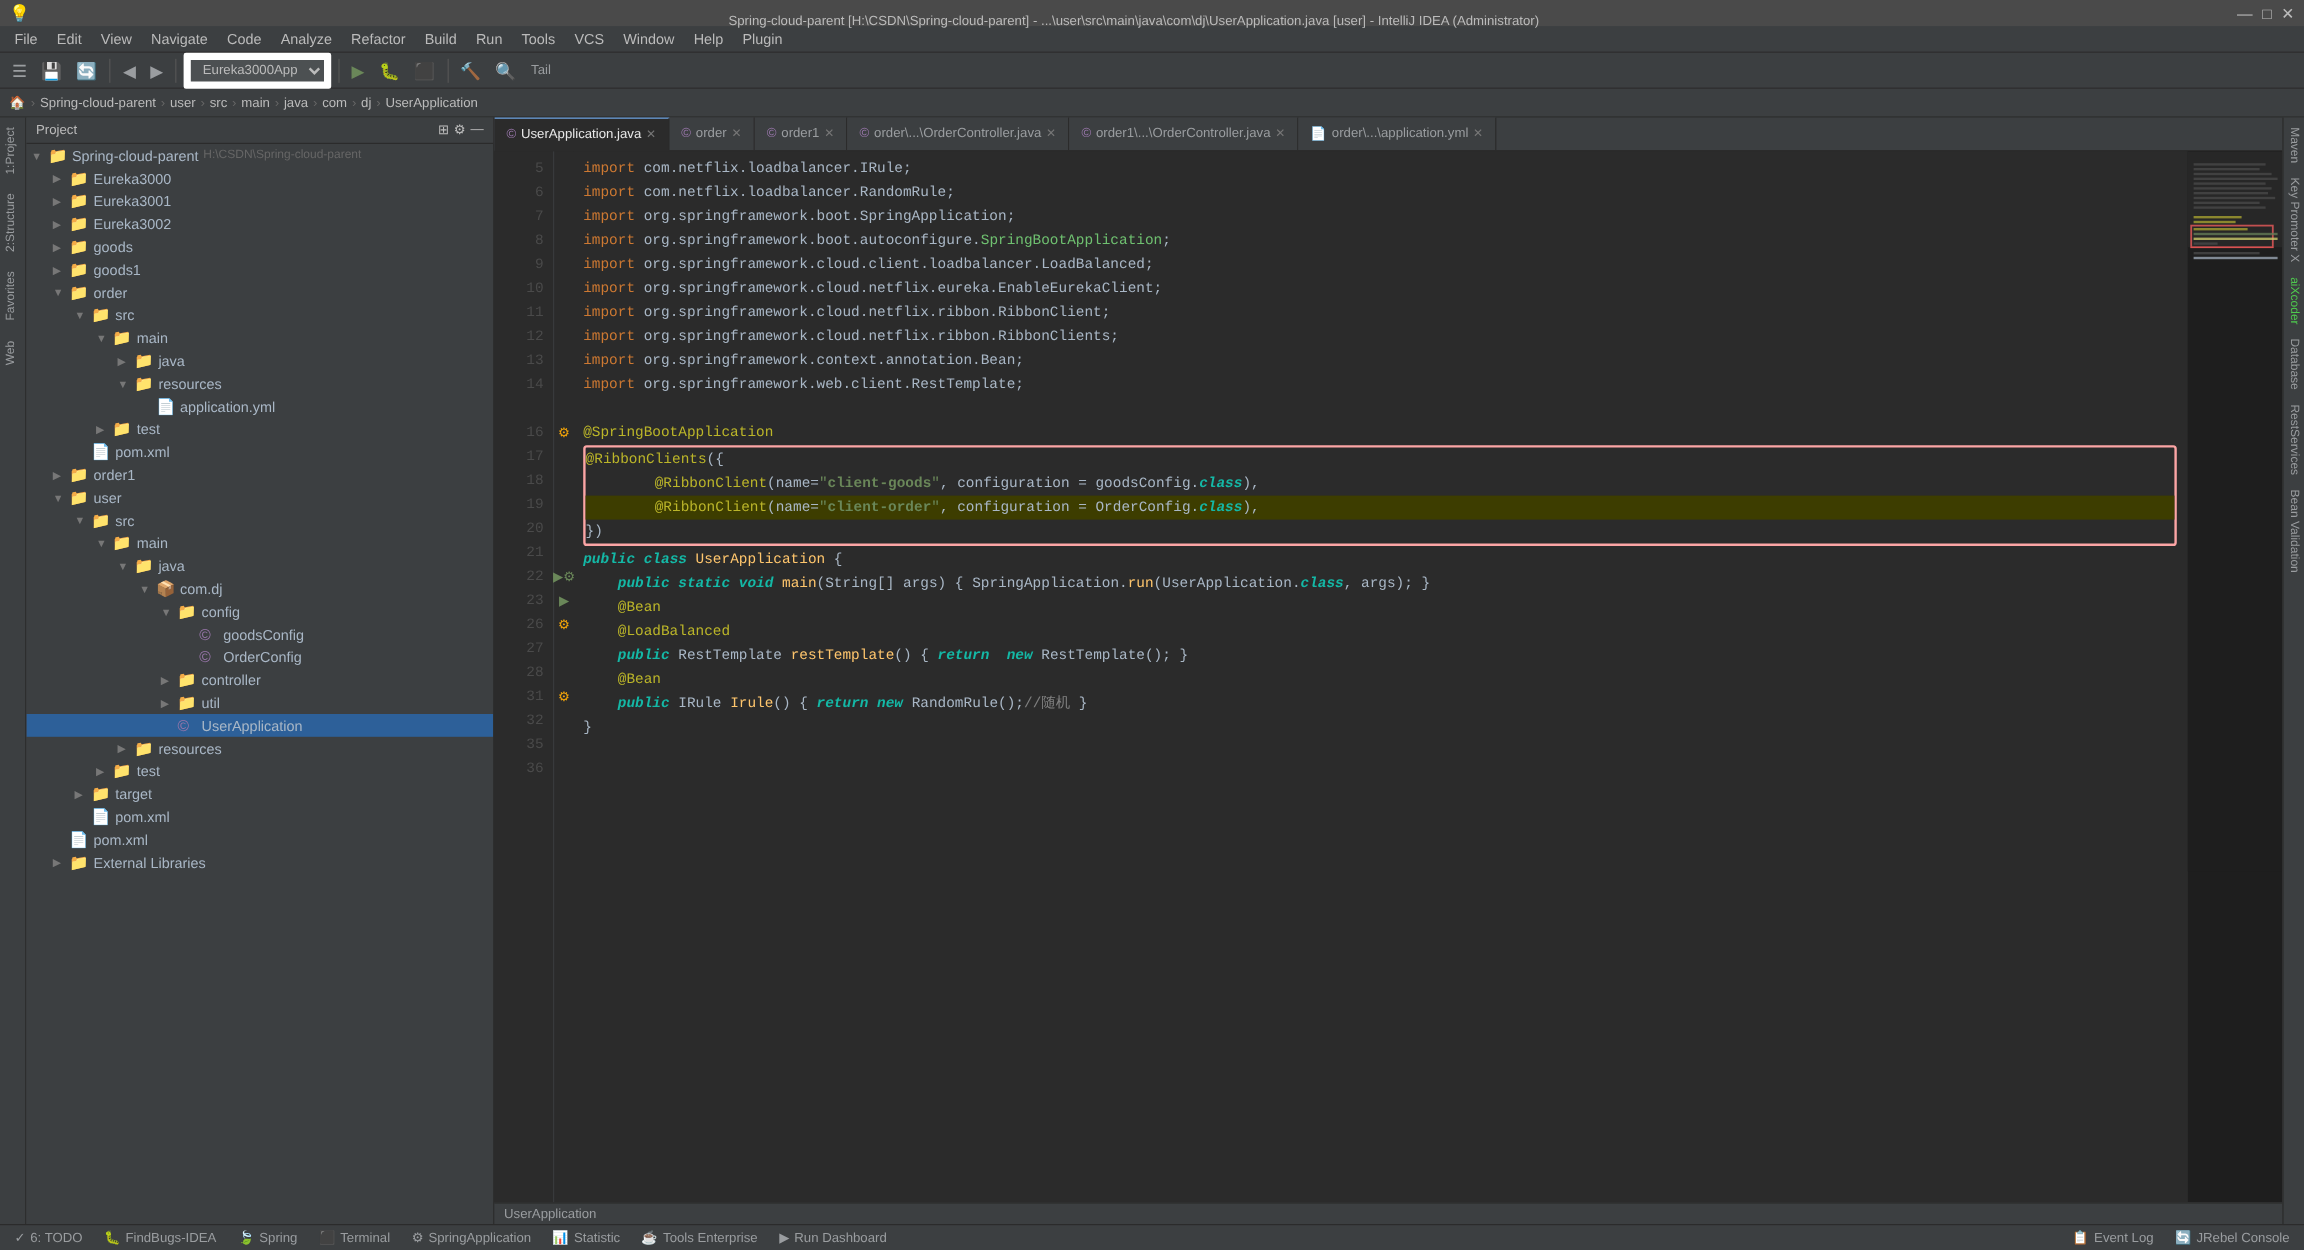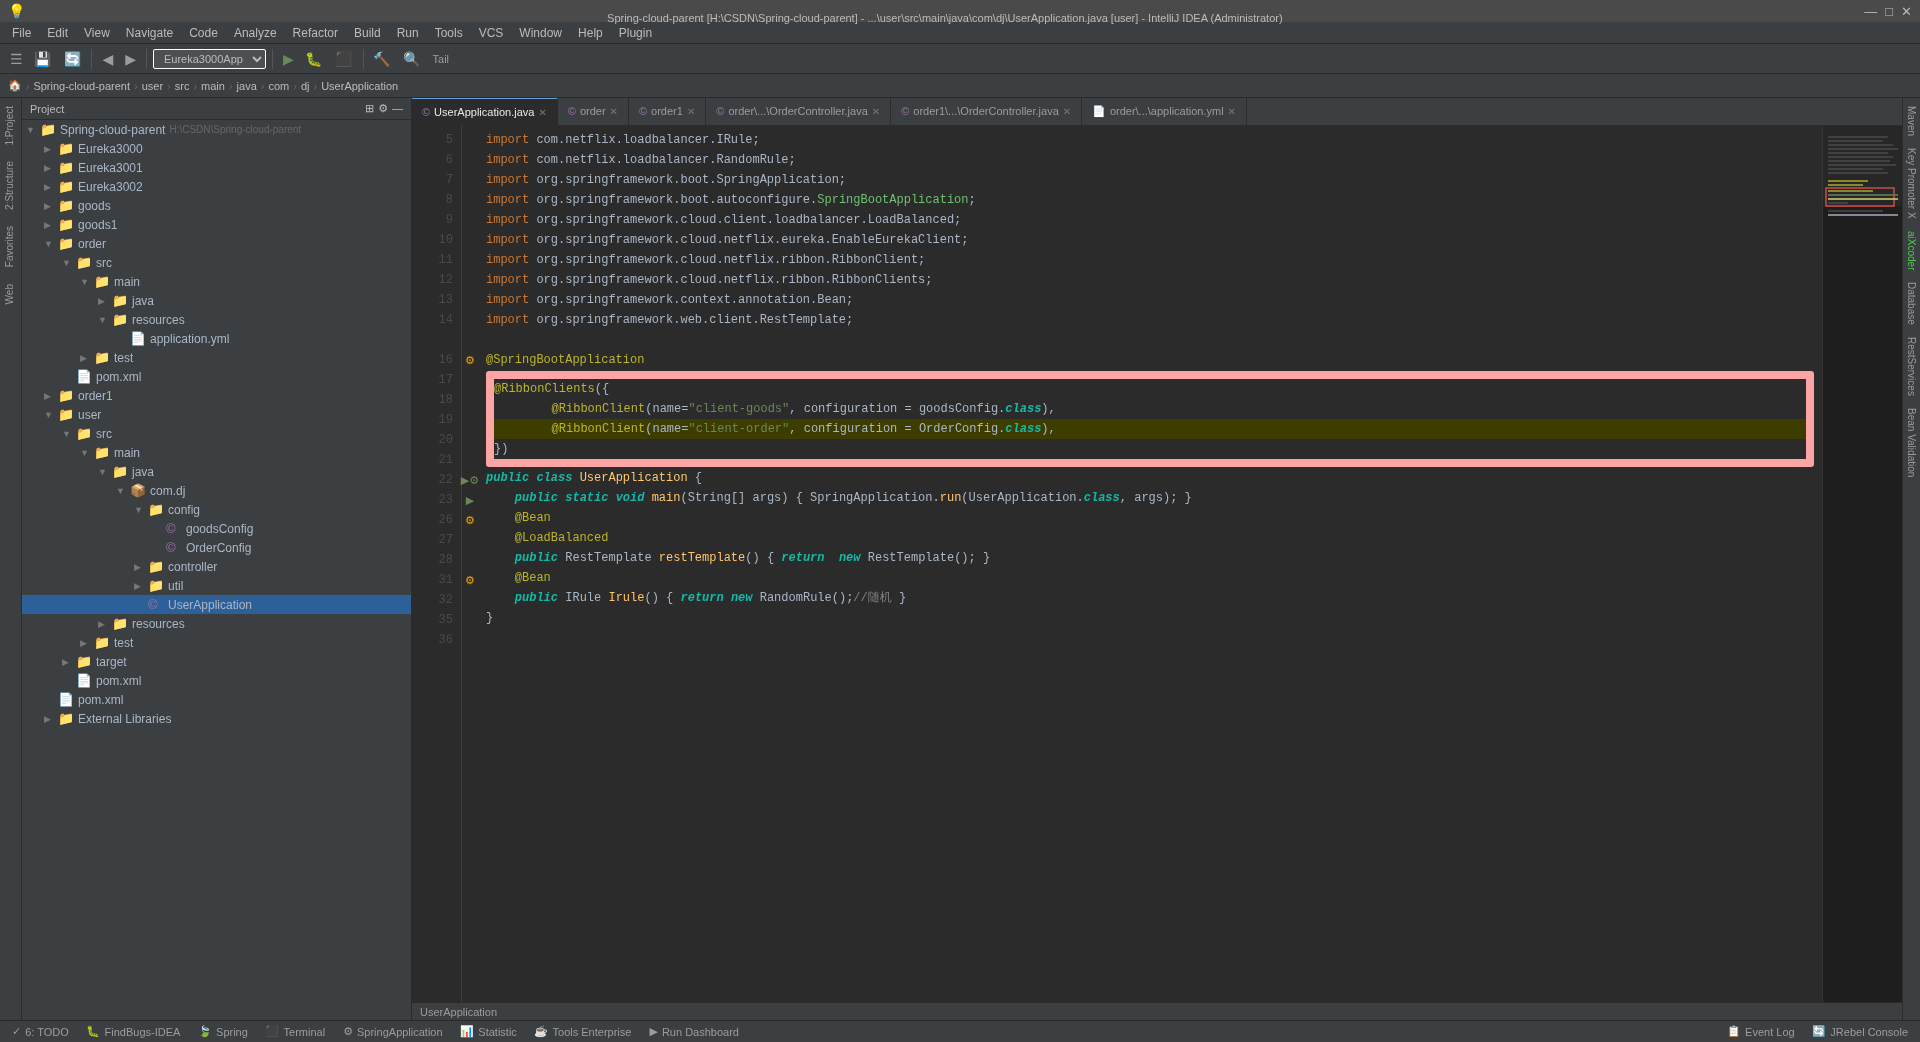--- a/index.html
+++ b/index.html
@@ -12,21 +12,21 @@
     #title-bar .controls span { cursor: pointer; font-size: 13px; }
 
     
     #menu-bar { background: #3c3f41; height: 22px; display: flex; align-items: center; padding: 0 4px; border-bottom: 1px solid #2b2b2b; font-size: 12px; }
     #menu-bar span { padding: 2px 8px; color: #bbb; cursor: pointer; }
 
     
     #toolbar { background: #3c3f41; height: 30px; display: flex; align-items: center; padding: 0 6px; gap: 4px; border-bottom: 1px solid #2b2b2b; }
     .tb-btn { background: none; border: none; color: #9a9da0; cursor: pointer; padding: 2px 4px; font-size: 14px; border-radius: 2px; }
     .tb-separator { width: 1px; height: 20px; background: #555; margin: 0 2px; }
-    .tb-dropdown { background: #4c5052; border: 1px solid #ffffff; color: #bbb; font-size: 11px; padding: 2px 6px; border-radius: 2px; cursor: pointer; }
+    .tb-dropdown { background: #4c5052; border: 6px solid #ffffff; color: #bbb; font-size: 11px; padding: 2px 6px; border-radius: 2px; cursor: pointer; }
 
     
     #breadcrumb { background: #3c3f41; height: 24px; display: flex; align-items: center; padding: 0 8px; border-bottom: 1px solid #2b2b2b; font-size: 11px; color: #bbb; gap: 4px; }
     #breadcrumb span { cursor: pointer; }
     #breadcrumb .sep { color: #666; }
 
     
     #main { display: flex; height: calc(1042px - 22px - 22px - 30px - 24px - 22px); }
 
     
@@ -53,21 +53,21 @@
     .gutter-icon { width: 16px; height: 20px; display: flex; align-items: center; justify-content: center; font-size: 10px; }
     #code-content { flex: 1; overflow-y: auto; padding: 4px 8px; font-family: 'Courier New', monospace; font-size: 12px; line-height: 20px; }
     .code-line { display: flex; align-items: flex-start; min-height: 20px; white-space: pre; }
 
     
     .kw { color: #14b8a6; font-weight: bold; font-style: italic; }
     .kw2 { color: #cc7832; }
     .cls2 { color: #ffc66d; }
     .ann { color: #bbb529; }
     .str { color: #6a8759; }
-    .str2 { color: #6a8759; font-weight: normal; }
+    .str2 { color: #6a8759; font-weight: bold; }
     .cmt { color: #808080; }
     .method { color: #ffc66d; }
     .plain { color: #a9b7c6; }
     .spring { color: #6fc070; }
     .highlight-line { background: #3d3d00; }
 
     
     #right-panel { width: 18px; background: #3c3f41; border-left: 1px solid #2b2b2b; display: flex; flex-direction: column; align-items: center; gap: 4px; padding: 4px 0; }
     .right-tab { writing-mode: vertical-rl; font-size: 10px; color: #9a9da0; cursor: pointer; padding: 4px 2px; }
     #bottom-tabs { height: 22px; background: #3c3f41; border-top: 1px solid #2b2b2b; display: flex; align-items: center; padding: 0 4px; gap: 2px; }
@@ -499,21 +499,21 @@
           <span class="kw2">import </span><span class="plain">org.springframework.web.client.RestTemplate;</span>
         </div>
 
         <div class="code-line">&nbsp;</div>
 
         <div class="code-line">
           <span class="ann">@SpringBootApplication</span>
         </div>
 
 
-        <div style="border: 8px solid #fca5a5; border-radius: 3px; margin: 1px 0; padding: 0;">
+        <div style="border: 2px solid #fca5a5; border-radius: 3px; margin: 1px 0; padding: 0;">
 
           <div class="code-line">
             <span class="ann">@RibbonClients</span><span class="plain">({</span>
           </div>
 
           <div class="code-line">
             <span class="plain">        </span><span class="ann">@RibbonClient</span><span class="plain">(</span><span class="plain">name=</span><span class="str">"</span><span class="str2">client-goods</span><span class="str">"</span><span class="plain">, configuration = goodsConfig.</span><span class="kw">class</span><span class="plain">),</span>
           </div>
 
           <div class="code-line highlight-line">

